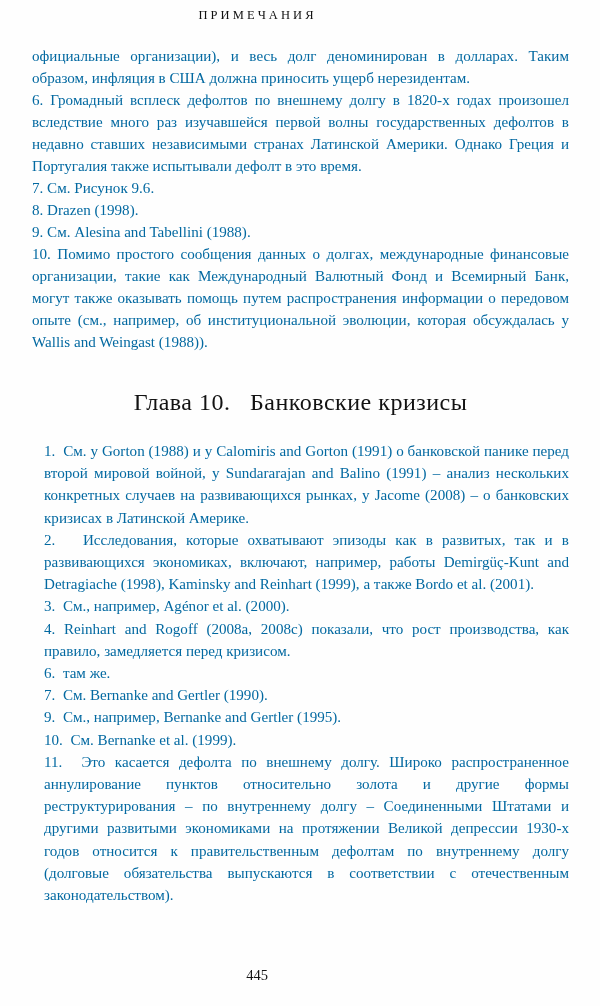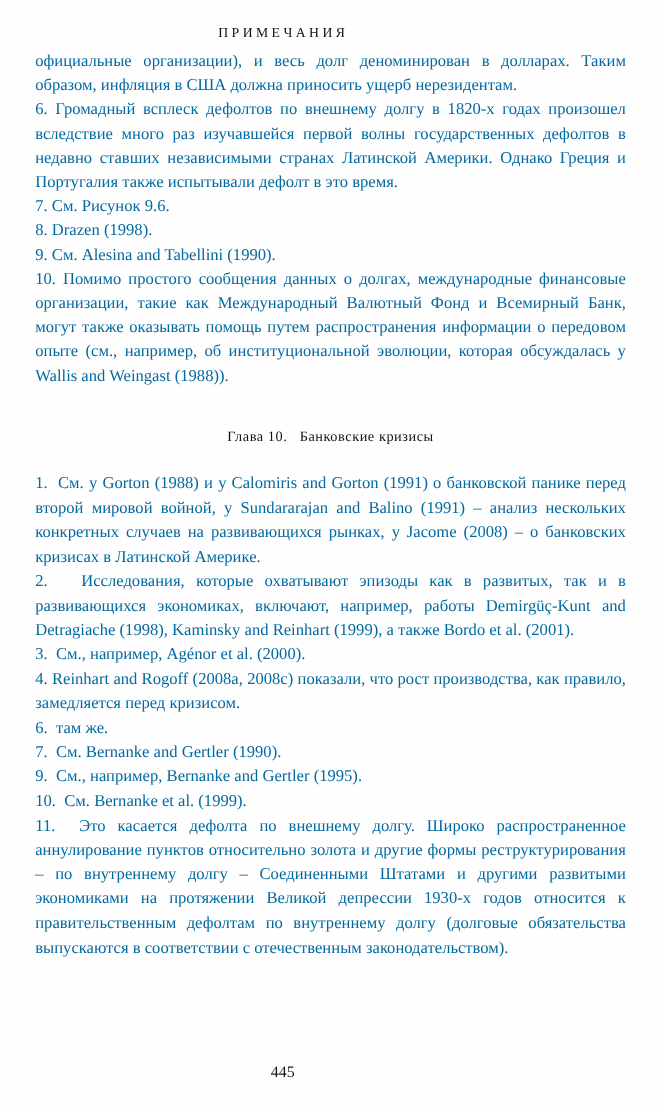--- a/index.html
+++ b/index.html
@@ -15,21 +15,21 @@
     color: #1a1a1a;
     overflow: hidden;
   }
   .page {
     position: absolute;
     inset: 0;
     background: #fefefe;
   }
   .running-head {
     position: absolute;
-    top: 23px;
+    top: 8px;
     left: 0;
     width: 512px;
     text-align: center;
     font-size: 12.5px;
     letter-spacing: 3.1px;
     text-indent: 3.1px;
     font-weight: 400;
     color: #111;
   }
   .body-col {
@@ -51,39 +51,40 @@
     text-indent: 0;
   }
   .num {
     white-space: pre;
   }
   .chapter-head {
     margin: 0;
     padding-top: 36px;
     padding-bottom: 24px;
     text-align: center;
-    font-size: 13px;
+    font-size: 24px;
     font-weight: 400;
     letter-spacing: 0.5px;
     color: #121212;
   }
   .chapter-head .gap {
     white-space: pre;
   }
   .folio {
     position: absolute;
     left: 0;
     bottom: 22px;
     width: 514px;
     text-align: center;
     font-size: 14.5px;
     color: #161616;
   }
   .blk2 p.note {
     line-height: 22.2px;
+    margin-left: 12px;
   }
 </style>
 </head>
 <body>
 
 <div class="page">
 
   <div class="running-head">ПРИМЕЧАНИЯ</div>
 
   <div class="body-col">
@@ -91,21 +92,21 @@
     <div class="blk1">
 
       <p class="note cont">официальные организации), и весь долг деноминирован в долларах. Таким образом, инфляция в США должна приносить ущерб нерезидентам.</p>
 
       <p class="note"><span class="num">6.</span><span> </span><span>Громадный всплеск дефолтов по внешнему долгу в 1820-х годах произошел вследствие много раз изучавшейся первой волны государственных дефолтов в недавно ставших независимыми странах Латинской Америки. Однако Греция и Португалия также испытывали дефолт в это время.</span></p>
 
       <p class="note"><span class="num">7.</span><span> </span><span>См. Рисунок 9.6.</span></p>
 
       <p class="note"><span class="num">8.</span><span> </span><span>Drazen (1998).</span></p>
 
-      <p class="note"><span class="num">9.</span><span> </span><span>См. Alesina and Tabellini (1990).</span></p>
+      <p class="note"><span class="num">9.</span><span> </span><span>См. Alesina and Tabellini (1988).</span></p>
 
       <p class="note"><span class="num">10.</span><span> </span><span>Помимо простого сообщения данных о долгах, международные финансовые организации, такие как Международный Валютный Фонд и Всемирный Банк, могут также оказывать помощь путем распространения информации о передовом опыте (см., например, об институциональной эволюции, которая обсуждалась у Wallis and Weingast (1988)).</span></p>
 
     </div>
 
     <h2 class="chapter-head"><span>Глава 10.</span><span class="gap">   </span><span>Банковские кризисы</span></h2>
 
     <div class="blk2">
 
       <p class="note"><span class="num">1.</span><span>&nbsp; </span><span>См. у Gorton (1988) и у Calomiris and Gorton (1991) о банковской панике перед второй мировой войной, у Sundararajan and Balino (1991) – анализ нескольких конкретных случаев на развивающихся рынках, у Jacome (2008) – о банковских кризисах в Латинской Америке.</span></p>

